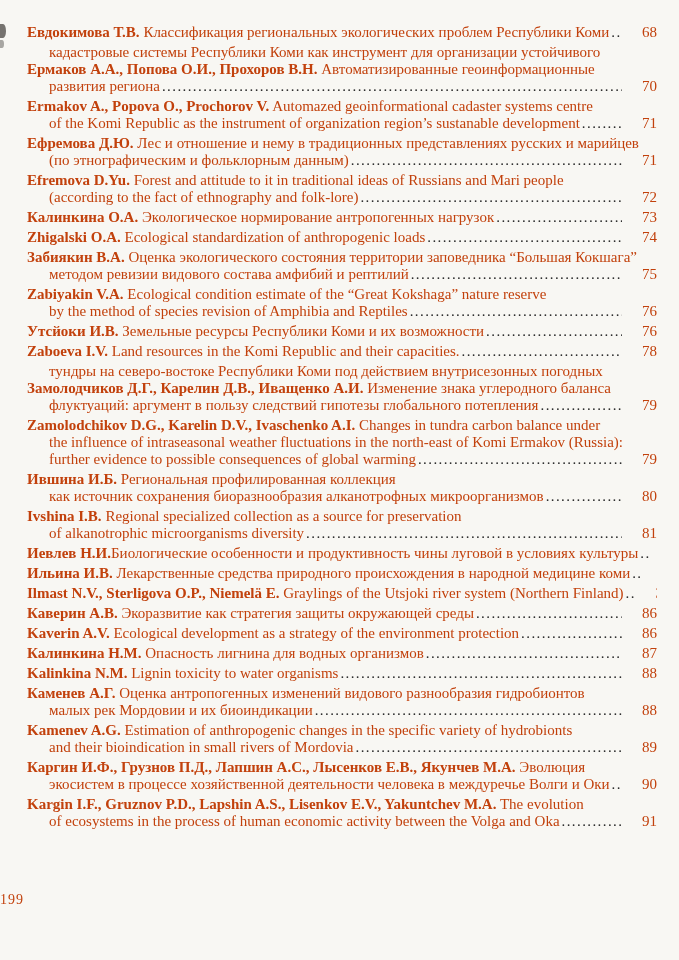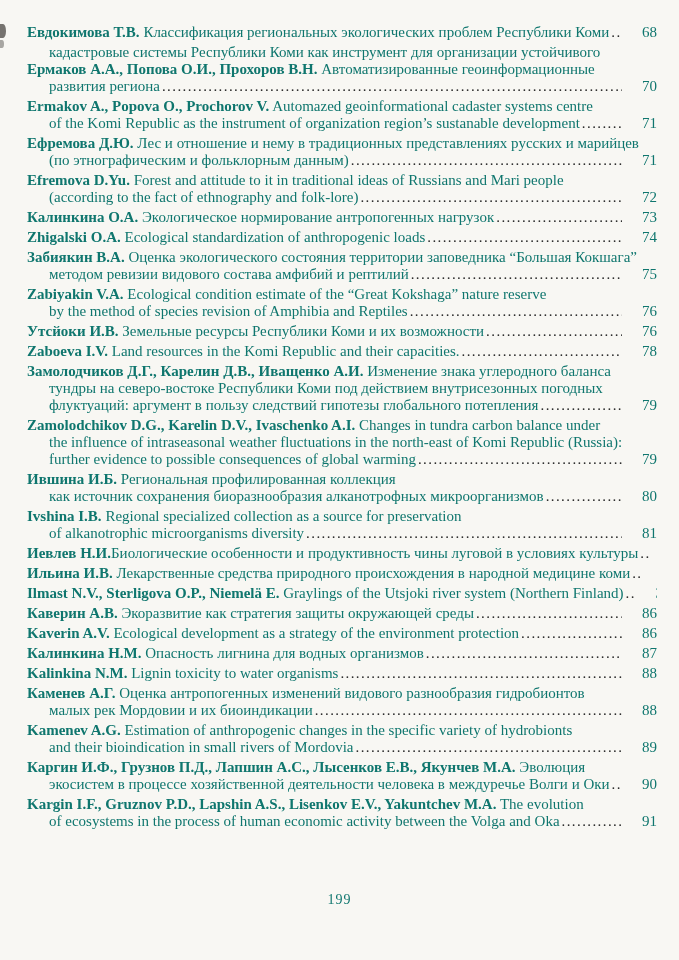--- a/index.html
+++ b/index.html
@@ -60,41 +60,40 @@
   }
   .pg {
     margin-left: 20px;
     flex: 0 0 auto;
   }
   .footer {
     position: absolute;
     top: 892px;
     left: 0;
     width: 679px;
-    text-align: center;
     font-size: 14px;
     letter-spacing: 1px;
   }
   .artifact {
     position: absolute;
     background: #2f2d28;
   }
   .artifact.a1 {
     left: 0; top: 24px; width: 6px; height: 14px;
     opacity: 0.65; border-radius: 0 50% 50% 0;
   }
   .artifact.a2 {
     left: 0; top: 40px; width: 4px; height: 8px;
     opacity: 0.4; border-radius: 0 50% 50% 0;
   }
 </style>
 </head>
 <body style="background: rgb(248, 247, 243);">
 
-<div class="page" style="color: #0f766e;">
+<div class="page" style="color: #c2410c;">
   <div class="artifact a1"></div>
   <div class="artifact a2"></div>
 
   <div class="content">
     <div id="entries">
         <div class="entry">
           <div class="line flexline">
             <span class="txt"><span class="author">Евдокимова Т.В.</span> Классификация региональных экологических проблем Республики Коми</span>
             <span class="dots"></span>
             <span class="pg">68</span>
@@ -171,31 +170,31 @@
           </div>
         </div>
         <div class="entry">
           <div class="line flexline">
             <span class="txt"><span class="author">Zaboeva I.V.</span> Land resources in the Komi Republic and their capacities.</span>
             <span class="dots"></span>
             <span class="pg">78</span>
           </div>
         </div>
         <div class="entry">
+          <div class="line cont"><span class="txt">тундры на северо-востоке Республики Коми под действием внутрисезонных погодных</span></div>
           <div class="line"><span class="txt"><span class="author">Замолодчиков Д.Г., Карелин Д.В., Иващенко А.И.</span> Изменение знака углеродного баланса</span></div>
-          <div class="line cont"><span class="txt">тундры на северо-востоке Республики Коми под действием внутрисезонных погодных</span></div>
           <div class="line cont flexline">
             <span class="txt">флуктуаций: аргумент в пользу следствий гипотезы глобального потепления</span>
             <span class="dots"></span>
             <span class="pg">79</span>
           </div>
         </div>
         <div class="entry">
           <div class="line"><span class="txt"><span class="author">Zamolodchikov D.G., Karelin D.V., Ivaschenko A.I.</span> Changes in tundra carbon balance under</span></div>
-          <div class="line cont"><span class="txt">the influence of intraseasonal weather fluctuations in the north-east of Komi Republic (Russia):</span></div>
+          <div class="line cont"><span class="txt">the influence of intraseasonal weather fluctuations in the north-east of Komi Ermakov (Russia):</span></div>
           <div class="line cont flexline">
             <span class="txt">further evidence to possible consequences of global warming</span>
             <span class="dots"></span>
             <span class="pg">79</span>
           </div>
         </div>
         <div class="entry">
           <div class="line"><span class="txt"><span class="author">Ившина И.Б.</span> Региональная профилированная коллекция</span></div>
           <div class="line cont flexline">
             <span class="txt">как источник сохранения биоразнообразия алканотрофных микроорганизмов</span>

